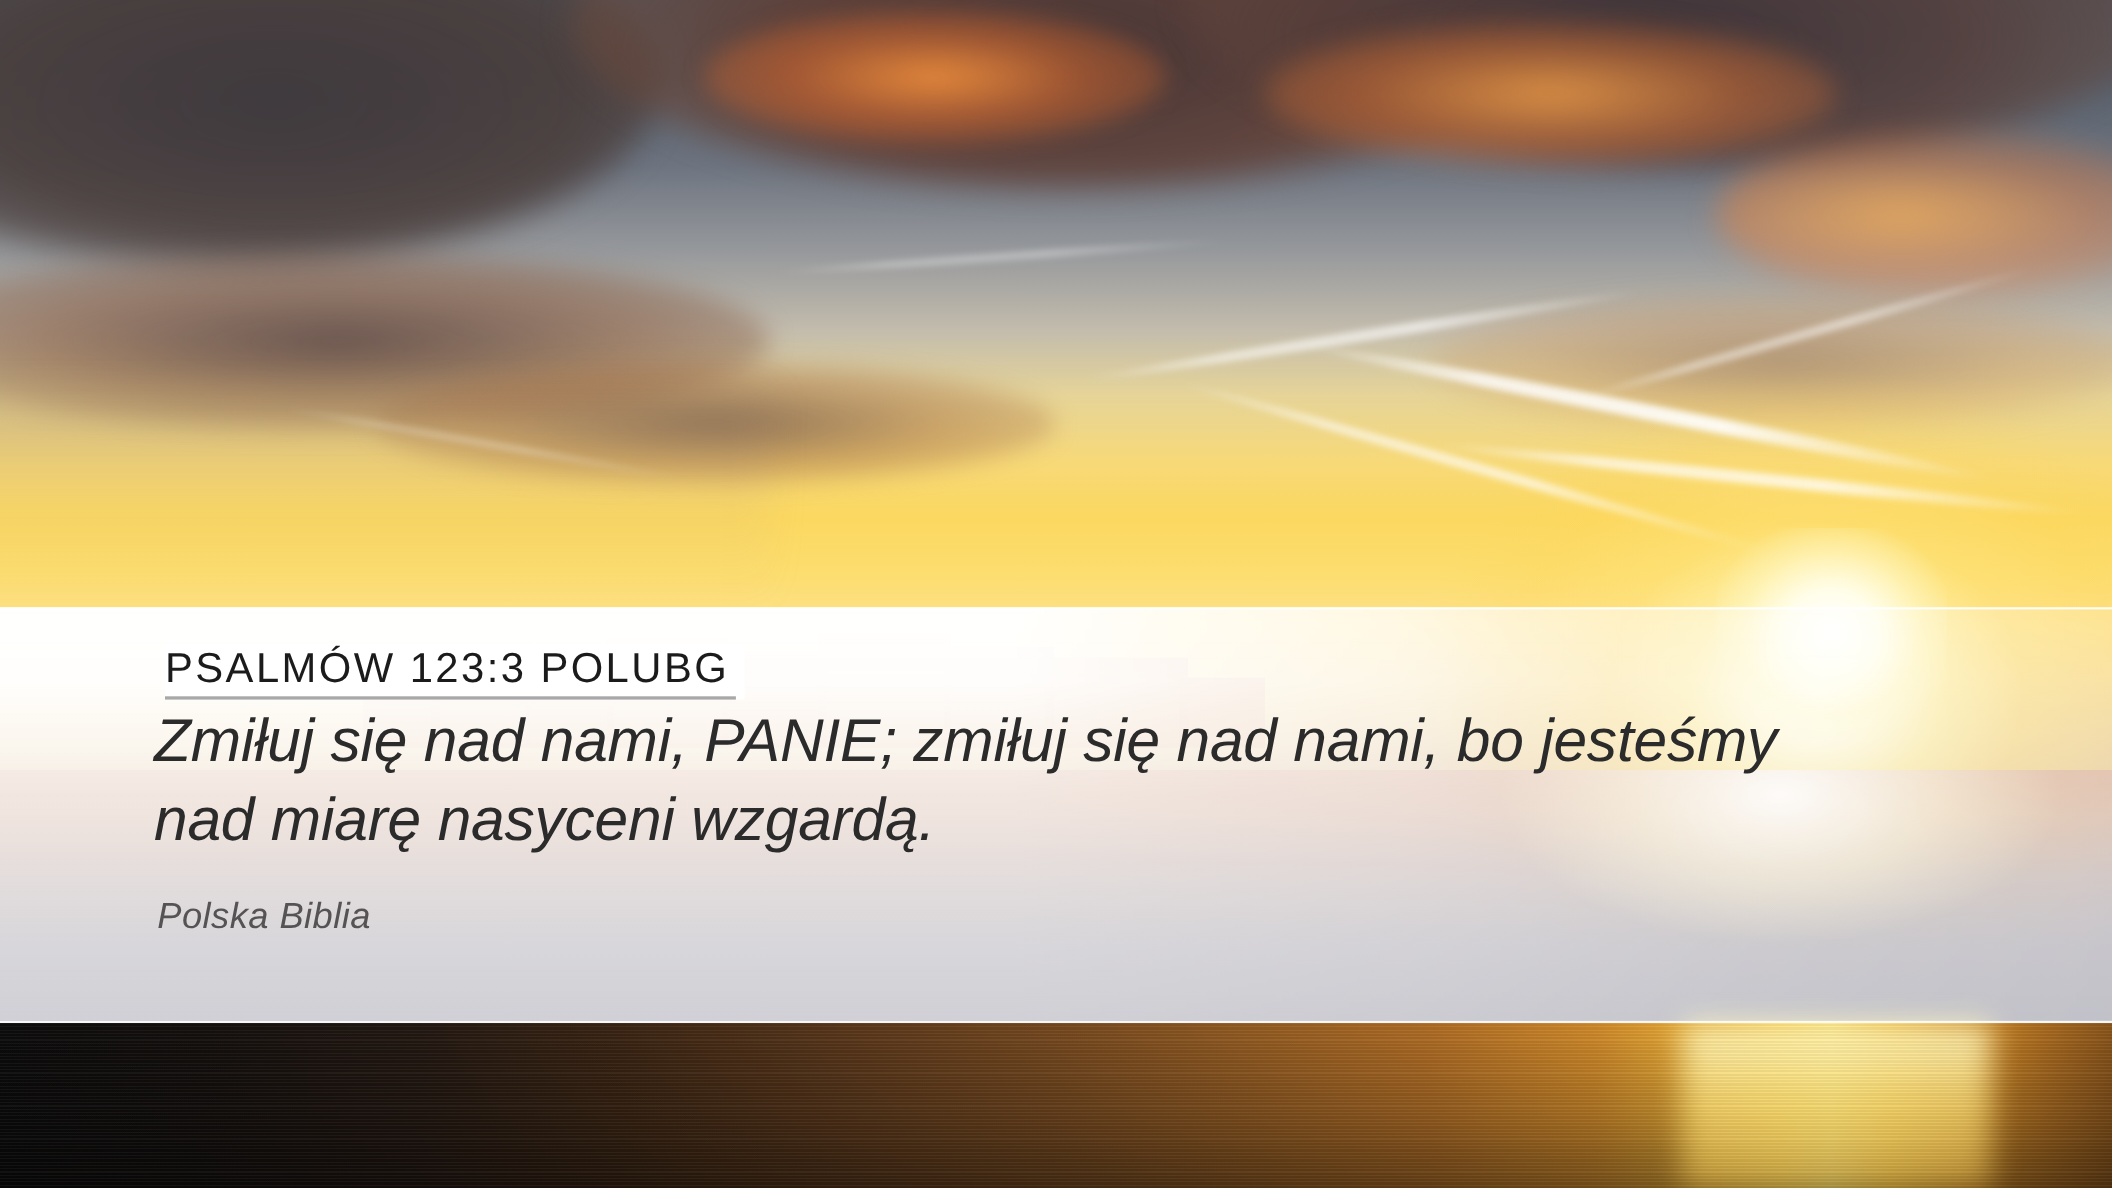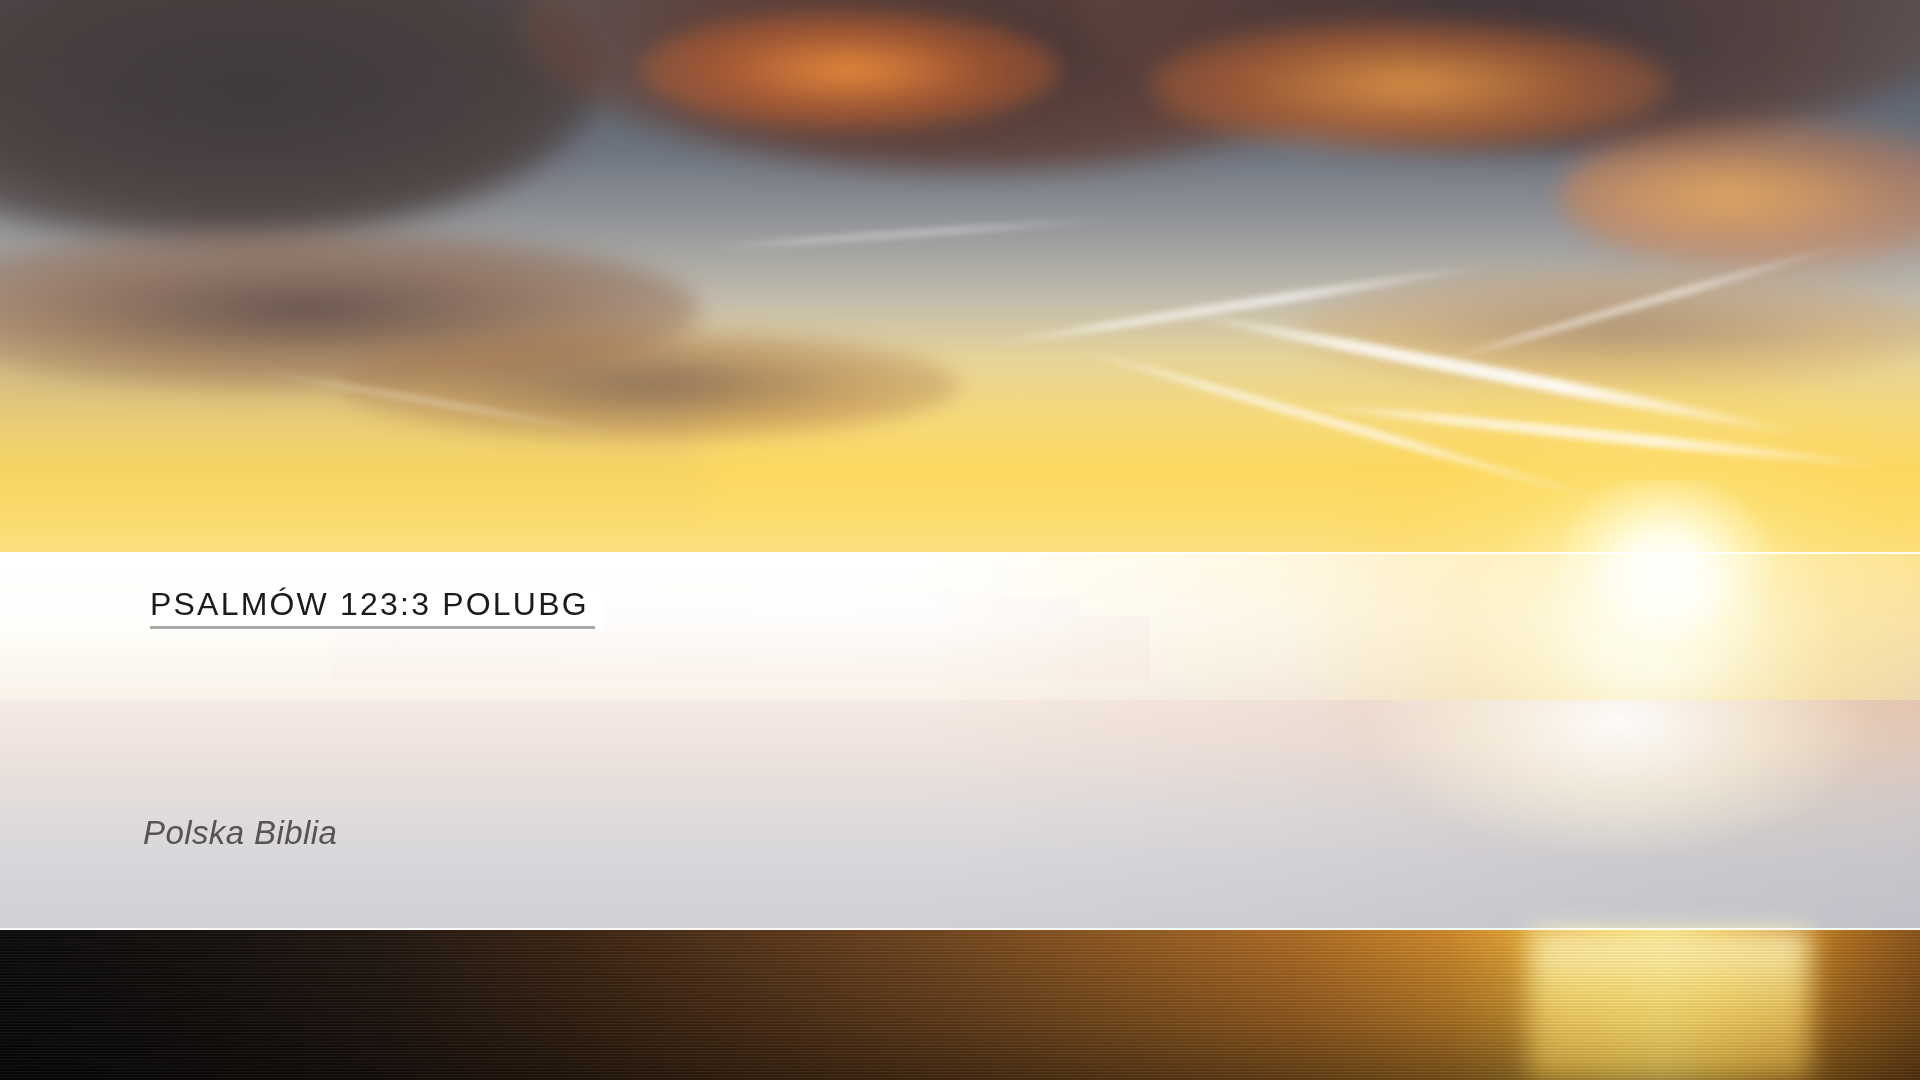--- a/index.html
+++ b/index.html
@@ -298,21 +298,21 @@
     position: absolute;
     left: 150px; top: 33px;
   }
   .reference {
     display: inline-block;
     position: relative;
     padding: 2px 14px 6px 0;
     background: rgba(255,255,255,0.92);
     color: #1b1b1b;
     font-family: "Liberation Sans", sans-serif;
-    font-size: 32px;
+    font-size: 38px;
     font-weight: 300;
     letter-spacing: 2.2px;
     line-height: 1.12;
     white-space: nowrap;
   }
   .reference::after {
     content: "";
     position: absolute;
     left: 0; right: 8px; bottom: 0;
     height: 3px;
@@ -398,17 +398,18 @@
     <div class="overlay-wash"></div>
   </div>
   <div class="overlay-topline"></div>
 
   <div class="content">
 
     <div class="reference-wrap">
       <span class="reference">PSALMÓW 123:3 POLUBG</span>
     </div>
 
+    <div class="verse">Zmiłuj się nad nami, PANIE; zmiłuj się nad nami, bo jesteśmy nad miarę nasyceni wzgardą.</div>
 
     <div class="attribution">Polska Biblia</div>
   </div>
 
 </div>
 
 </body></html>

